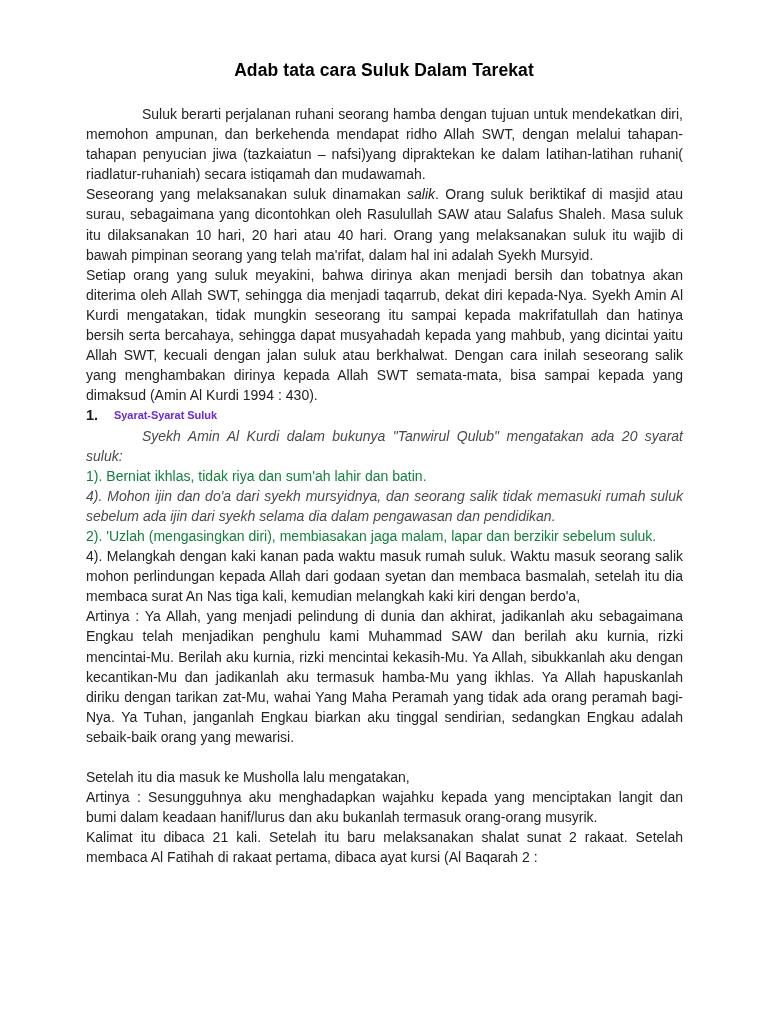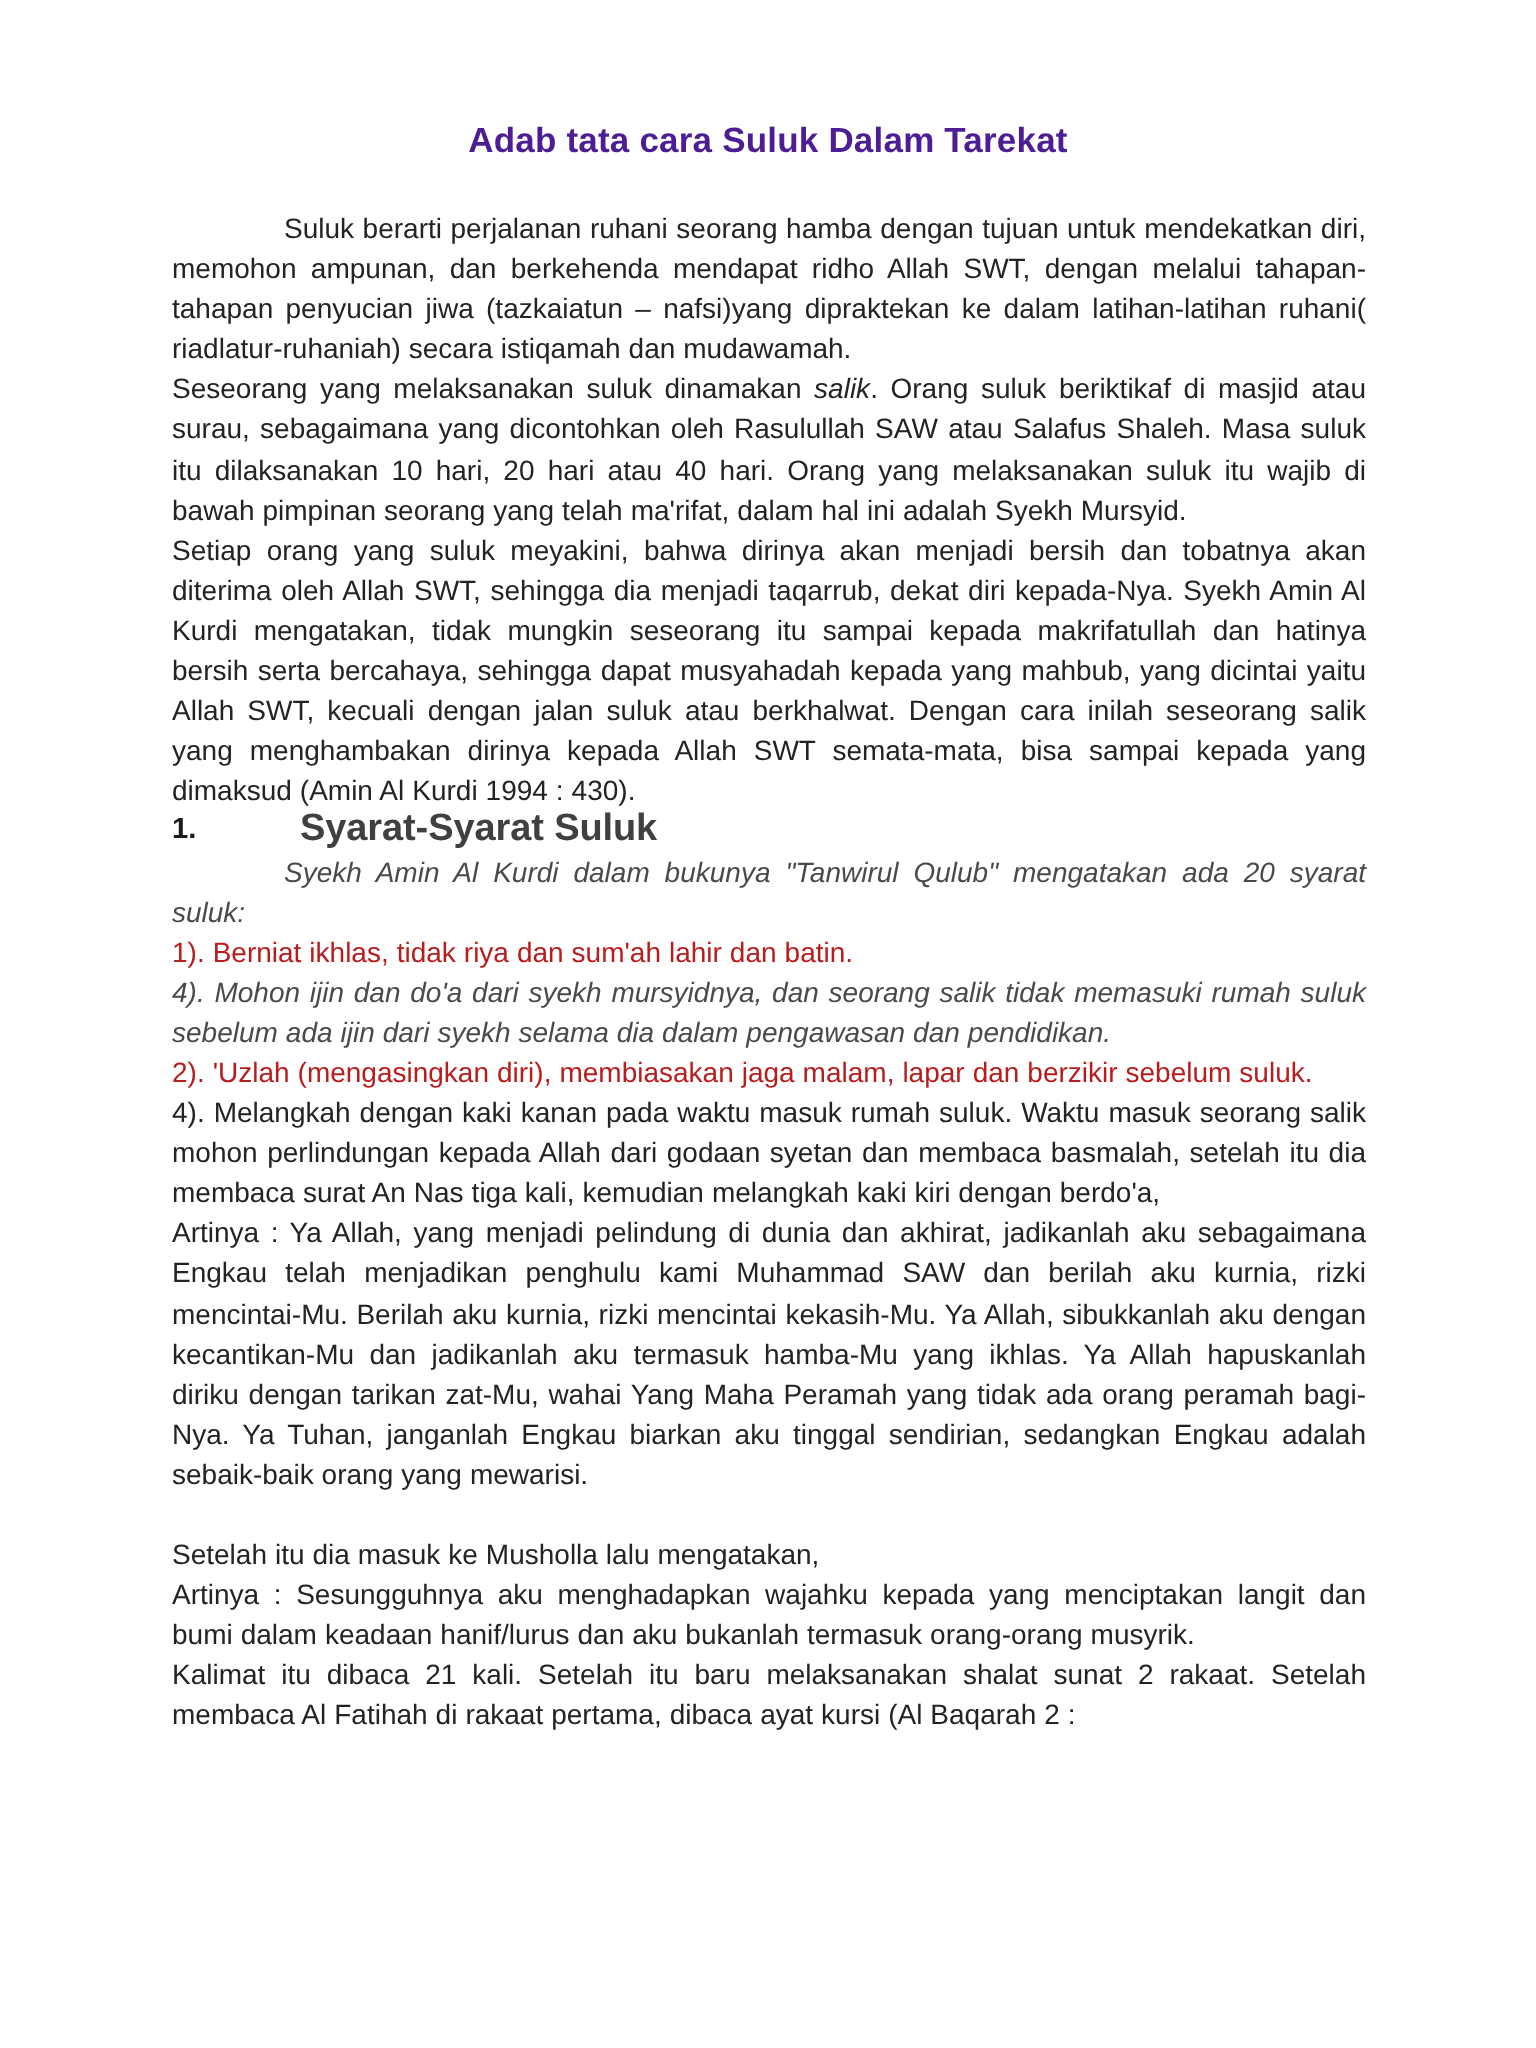--- a/index.html
+++ b/index.html
@@ -21,21 +21,21 @@
     height: 1024px;
     background: #ffffff;
     box-sizing: border-box;
     padding: 0;
     overflow: hidden;
   }
   .doc-title {
     font-size: 17.5px;
     font-weight: bold;
     text-align: center;
-    color: #4c1d95;
+    color: #000000;
     margin: 0;
     padding: 60px 0 0 0;
     letter-spacing: 0.1px;
   }
   .body-block {
     position: absolute;
     left: 86px;
     top: 104px;
     width: 597px;
   }
@@ -45,21 +45,21 @@
     line-height: 20.1px;
     text-align: justify;
     text-justify: inter-word;
     color: #262223;
     word-spacing: 0.1px;
   }
   p.para.indent {
     text-indent: 56px;
   }
   p.para.faded {
-    color: #b91c1c;
+    color: #15803d;
   }
   p.para.semi-faded {
     color: #4d4849;
     font-style: italic;
   }
   .italic {
     font-style: italic;
   }
   
   .section-row {
@@ -70,26 +70,25 @@
   }
   .section-num {
     width: 28px;
     flex: 0 0 28px;
     font-size: 14.6px;
     line-height: 20.1px;
     font-weight: bold;
     color: #1c1a1b;
   }
   .section-title {
-    font-size: 19px;
+    font-size: 11px;
     line-height: 20.1px;
     font-weight: bold;
-    color: #404040;
+    color: #6d28d9;
     letter-spacing: -0.05px;
-    margin-left: 36px;
   }
   .spacer-line {
     height: 20.1px;
   }
 </style>
 </head>
 <body>
 
 <div class="page">
 

